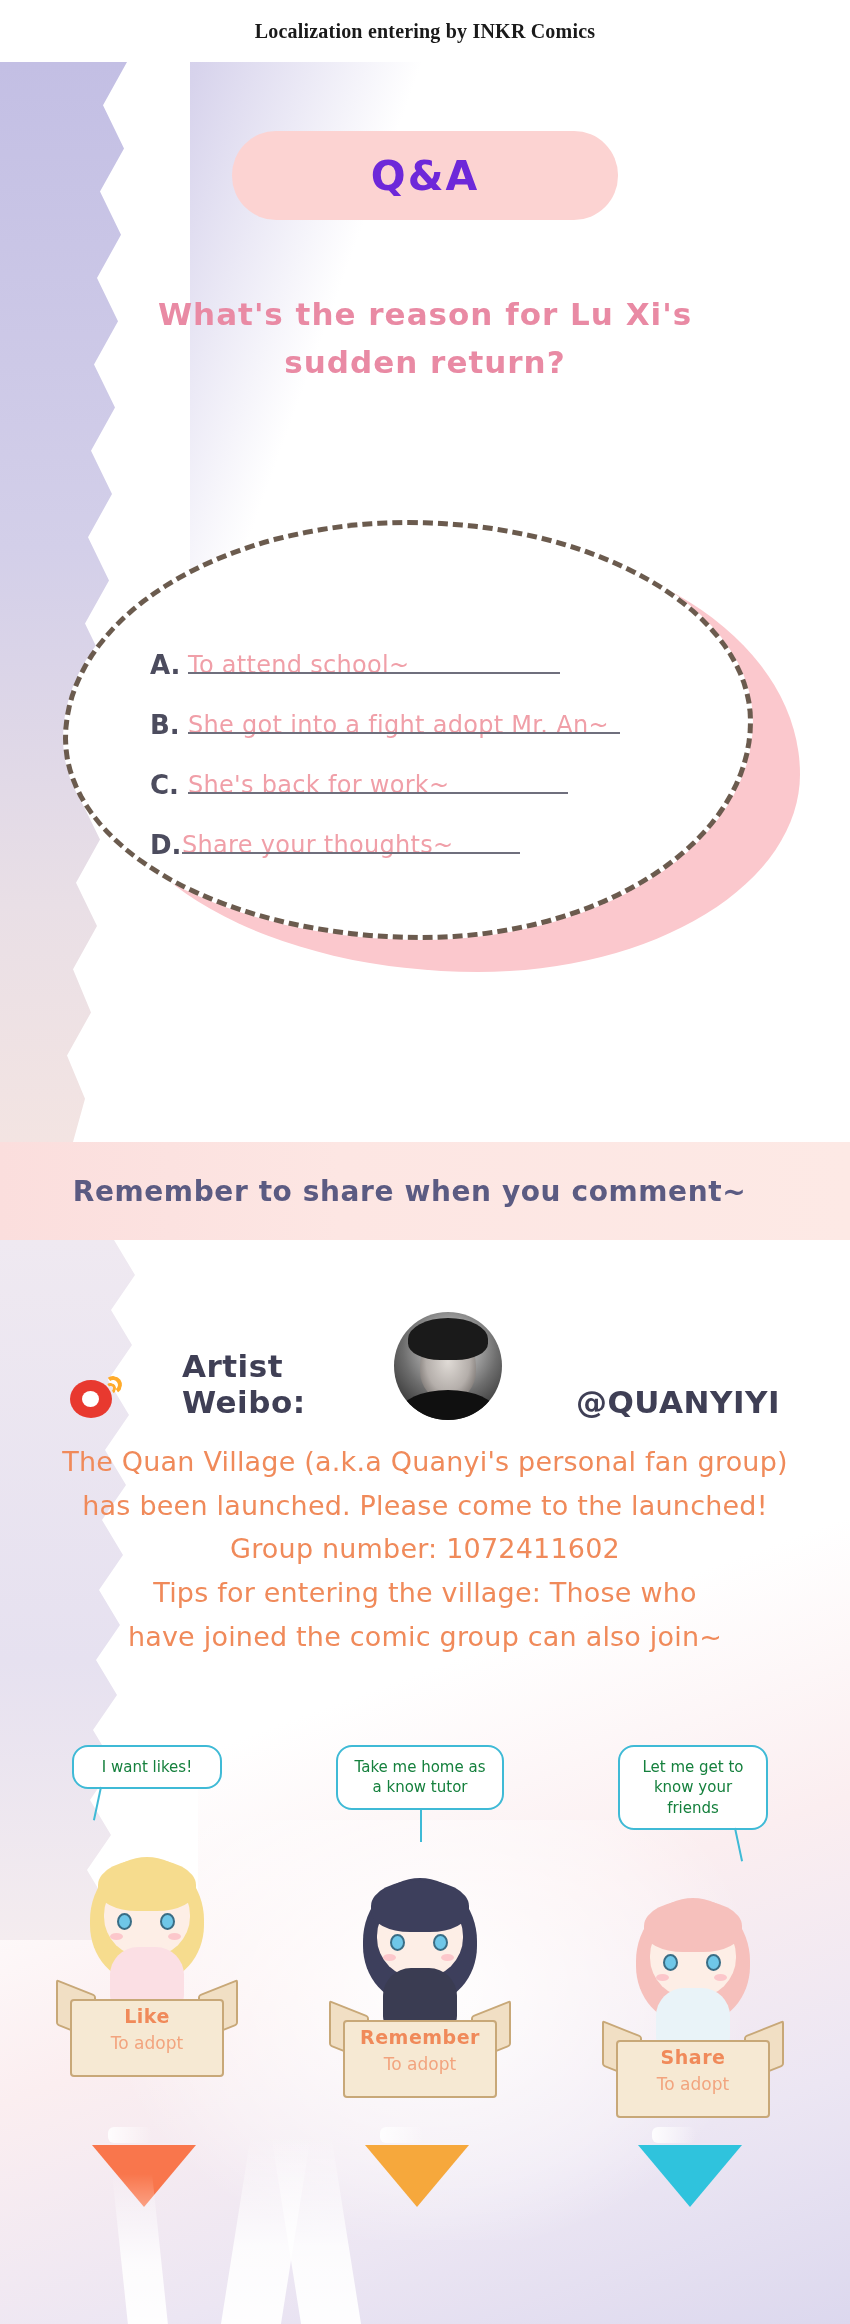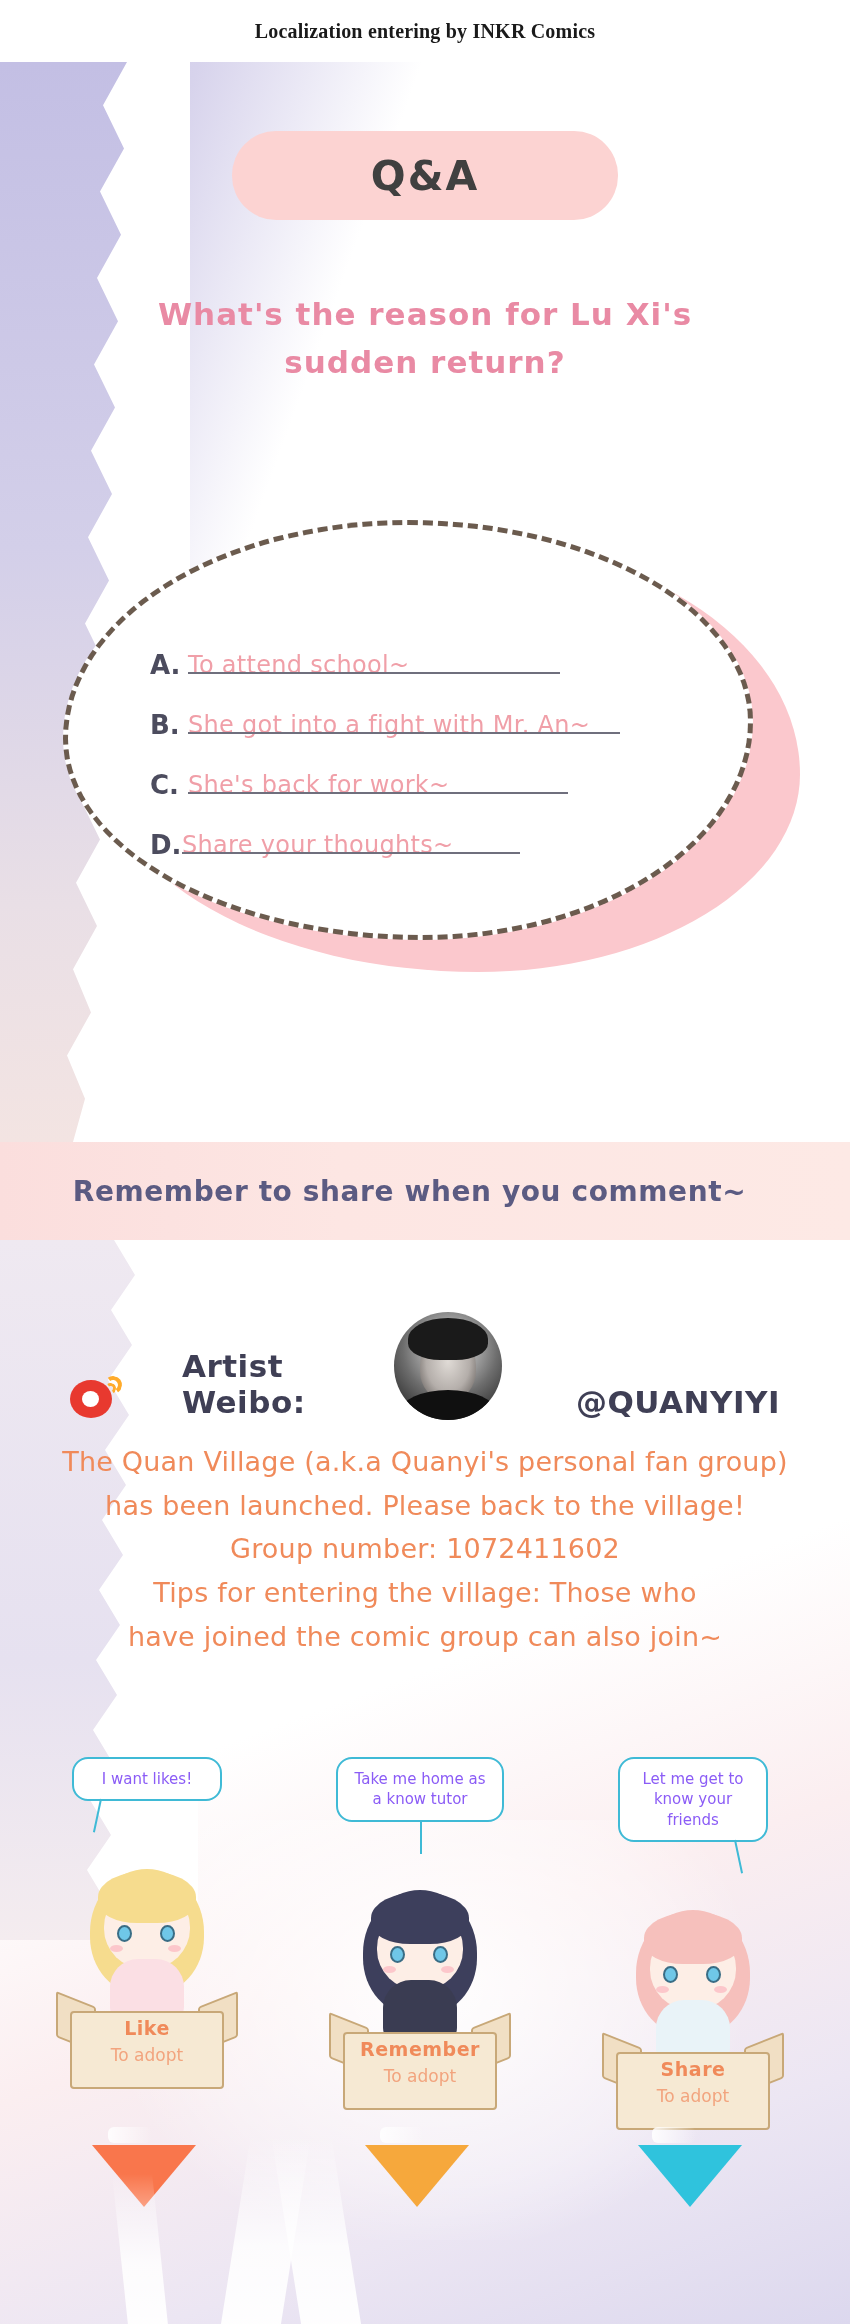--- a/index.html
+++ b/index.html
@@ -122,21 +122,21 @@
     border-radius: 44px;
     display: flex;
     align-items: center;
     justify-content: center;
     z-index: 10;
   }
   .qa-pill-text {
     font-family: "DejaVu Sans", sans-serif;
     font-weight: bold;
     font-size: 41px;
-    color: #404040;
+    color: #6d28d9;
     letter-spacing: 2px;
   }
 
   
   .question {
     position: absolute;
     left: 95px; top: 290px;
     width: 660px;
     text-align: center;
     font-family: "DejaVu Sans", sans-serif;
@@ -353,30 +353,30 @@
     position: absolute;
     width: 230px;
     top: 0;
   }
   .char.c1 { left: 32px; }
   .char.c2 { left: 305px; }
   .char.c3 { left: 578px; }
 
   .bubble {
     position: relative;
-    margin: 12px auto;
+    margin: 0 auto;
     background: #ffffff;
     border: 2px solid #3fbad6;
     border-radius: 16px;
     padding: 10px 12px;
     text-align: center;
     font-family: "DejaVu Sans", sans-serif;
     font-size: 15px;
     line-height: 1.35;
-    color: #8b5cf6;
+    color: #15803d;
   }
   .char.c1 .bubble { width: 150px; }
   .char.c2 .bubble { width: 168px; }
   .char.c3 .bubble { width: 150px; }
   .bubble::after {
     content: "";
     position: absolute;
     left: 26px; bottom: -34px;
     width: 2px; height: 34px;
     background: #3fbad6;
@@ -550,21 +550,21 @@
   </div>
 
   <div class="answers">
     <div class="answer-row row-a">
       <span class="answer-letter">A.</span>
       <span class="answer-text">To attend school~</span>
       <span class="answer-line"></span>
     </div>
     <div class="answer-row row-b">
       <span class="answer-letter">B.</span>
-      <span class="answer-text">She got into a fight with Mr. An~</span>
+      <span class="answer-text">She got into a fight adopt Mr. An~</span>
       <span class="answer-line"></span>
     </div>
     <div class="answer-row row-c">
       <span class="answer-letter">C.</span>
       <span class="answer-text">She's back for work~</span>
       <span class="answer-line"></span>
     </div>
     <div class="answer-row row-d">
       <span class="answer-letter">D.</span>
       <span class="answer-text">Share your thoughts~</span>
@@ -584,21 +584,21 @@
     <span class="avatar">
       <span class="face"></span>
       <span class="hair"></span>
       <span class="shoulder"></span>
     </span>
     <span class="weibo-handle">@QUANYIYI</span>
   </div>
 
   <div class="fan-block">
     <div>The Quan Village (a.k.a Quanyi's personal fan group)</div>
-    <div>has been launched. Please back to the village!</div>
+    <div>has been launched. Please come to the launched!</div>
     <div>Group number: 1072411602</div>
     <div>Tips for entering the village: Those who</div>
     <div>have joined the comic group can also join~</div>
   </div>
 
   <div class="chars">
 
     <div class="ray r1"></div>
     <div class="ray r2"></div>
     <div class="ray r3"></div>

